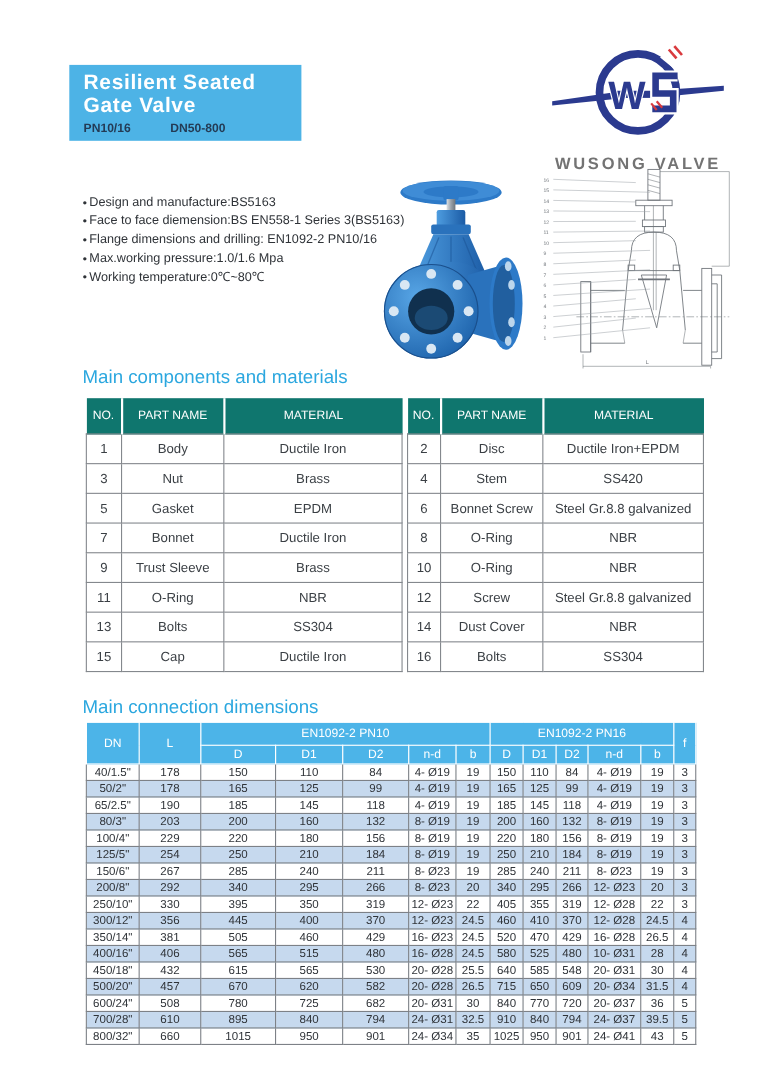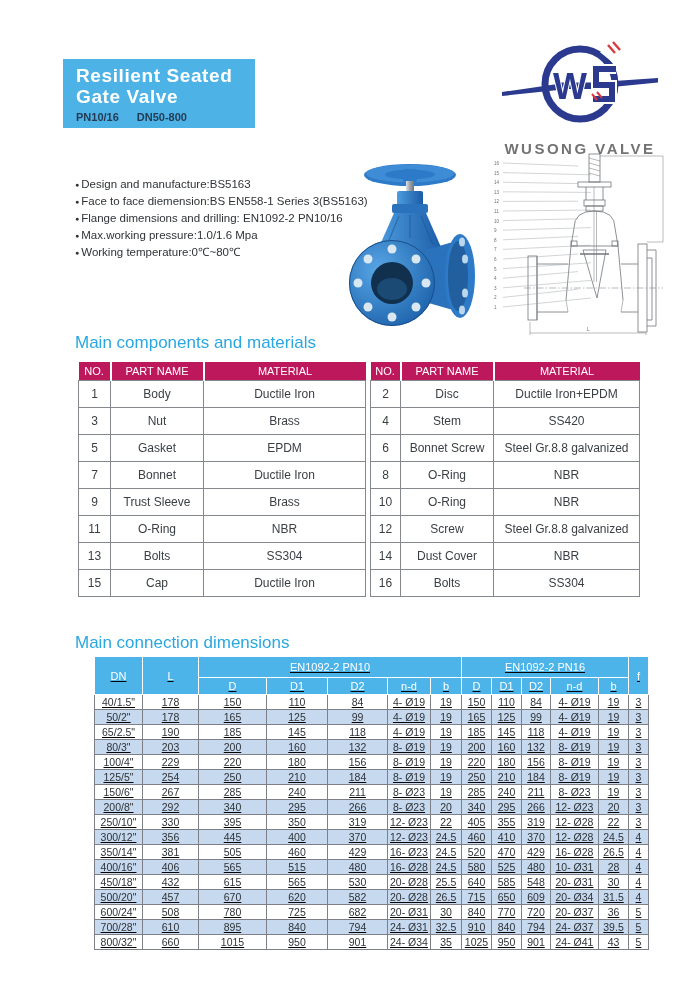--- a/index.html
+++ b/index.html
@@ -2,57 +2,57 @@
 <html><head>
 <meta charset="utf-8">
 <style>
   html,body { margin:0; padding:0; background:#ffffff; }
   .page {
     position:relative; width:700px; height:989px; background:#ffffff;
     font-family:"Liberation Sans", sans-serif; overflow:hidden;
   }
   
   .title-block {
-    position:absolute; left:63px; top:59px; width:192px; height:69px;
+    position:absolute; left:63px; top:59px; width:211px; height:69px;
     background:#4db3e6; box-sizing:border-box; padding:6px 0 0 13px; color:#fff;
   }
   .title-line { font-size:19px; font-weight:700; line-height:21px; letter-spacing:0.6px; }
-  .title-sub { margin-top:4px; font-size:11px; font-weight:600; color:#243b55; display:flex; gap:18px; }
+  .title-sub { margin-top:4px; font-size:11px; font-weight:600; color:#243b55; display:flex; gap:36px; }
   .logo { position:absolute; left:498px; top:38px; width:164px; text-align:center; }
   .logo-text { margin-top:1px; font-size:15px; font-weight:700; color:#737373; letter-spacing:2.5px; }
   
   .section-heading { font-size:17px; color:#2ba7df; font-weight:400; }
   
   .tech { position:absolute; left:75px; top:172px; width:272px; }
   .bullets { margin-top:4px; }
   .bullet { font-size:11.5px; color:#2f3338; line-height:17px; white-space:nowrap; }
   .bullet::before { content:"●"; font-size:7px; vertical-align:1px; margin-right:2px; color:#2f3338; }
   
   .valve-photo { position:absolute; left:347px; top:158px; }
   .valve-drawing { position:absolute; left:490px; top:150px; }
   .callouts text { font-size:4.6px; fill:#6f747a; }
   .callouts line { stroke:#9aa0a6; stroke-width:0.45; }
   
   .comp-heading { position:absolute; left:75px; top:333px; }
   .comp-wrap { position:absolute; left:78px; top:362px; display:flex; gap:4px; }
   .comp-table { border-collapse:collapse; table-layout:fixed; }
   .comp-table th {
-    background:#be185d; color:#fff; font-weight:400; font-size:11px;
-    height:18px; border-right:2px solid #fff; padding:0;
+    background:#0f766e; color:#fff; font-weight:400; font-size:11px;
+    height:32px; border-right:2px solid #fff; padding:0;
   }
   .comp-table th:last-child { border-right:none; }
   .comp-table td {
     border:1px solid #84888d; text-align:center; font-size:12px; color:#3a3f44;
     height:26px; padding:0;
   }
   
   .dim-heading { position:absolute; left:75px; top:633px; }
   .dim-table {
-    position:absolute; left:94px; top:656px;
-    border-collapse:collapse; table-layout:fixed; border:1px solid #7d8187;text-decoration:underline;
+    position:absolute; left:78px; top:656px;
+    border-collapse:collapse; table-layout:fixed; border:1px solid #7d8187;
   }
   .dim-table th {
     background:#4cb4e8; color:#fff; font-weight:400; font-size:11px;
     border:1.5px solid #fff; padding:0;
   }
   .dim-table .gh { height:20px; }
   .dim-table .sh { height:16px; }
   .dim-table td {
     border:1px solid #7d8187; font-size:10.5px; color:#2f3338;
     text-align:center; height:14px; line-height:14px; padding:0; white-space:nowrap;

